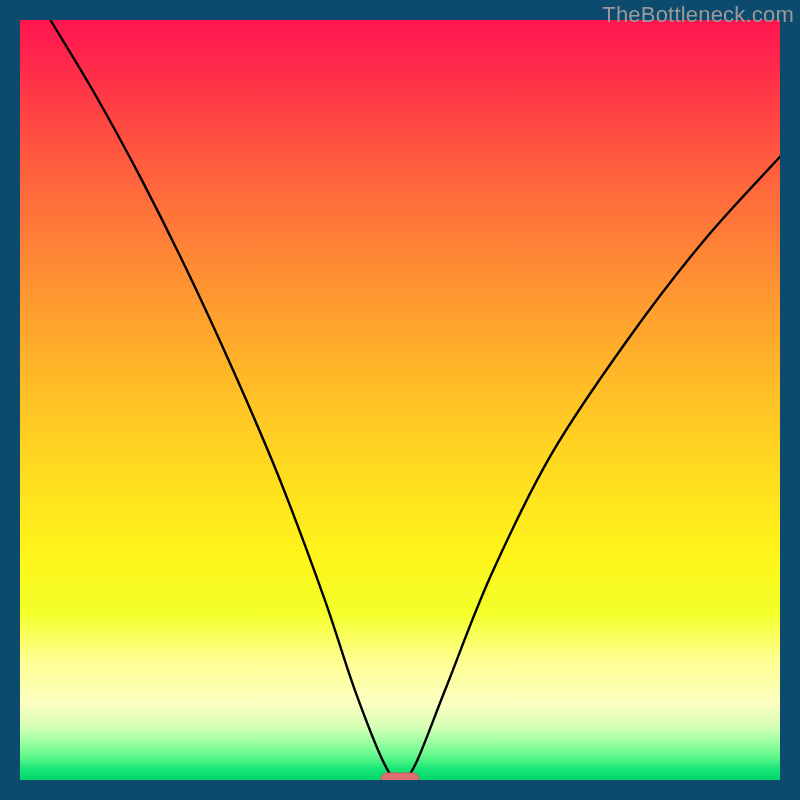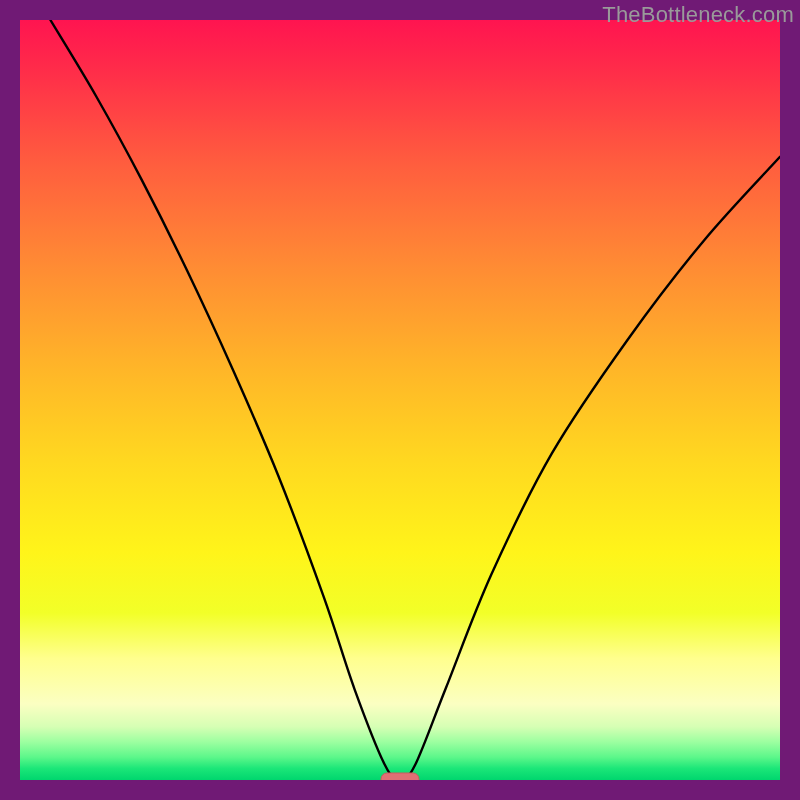--- a/index.html
+++ b/index.html
@@ -10,21 +10,21 @@
     background: #000;
     overflow: hidden;
     font-family: Arial, Helvetica, sans-serif;
   }
   .frame {
     position: absolute;
     top: 0;
     left: 0;
     width: 800px;
     height: 800px;
-    background: #701a75;
+    background: #0c4a6e;
   }
   .plot-area {
     position: absolute;
     left: 20px;
     top: 20px;
     width: 760px;
     height: 760px;
     overflow: hidden;
   }
   .gradient-bg {

